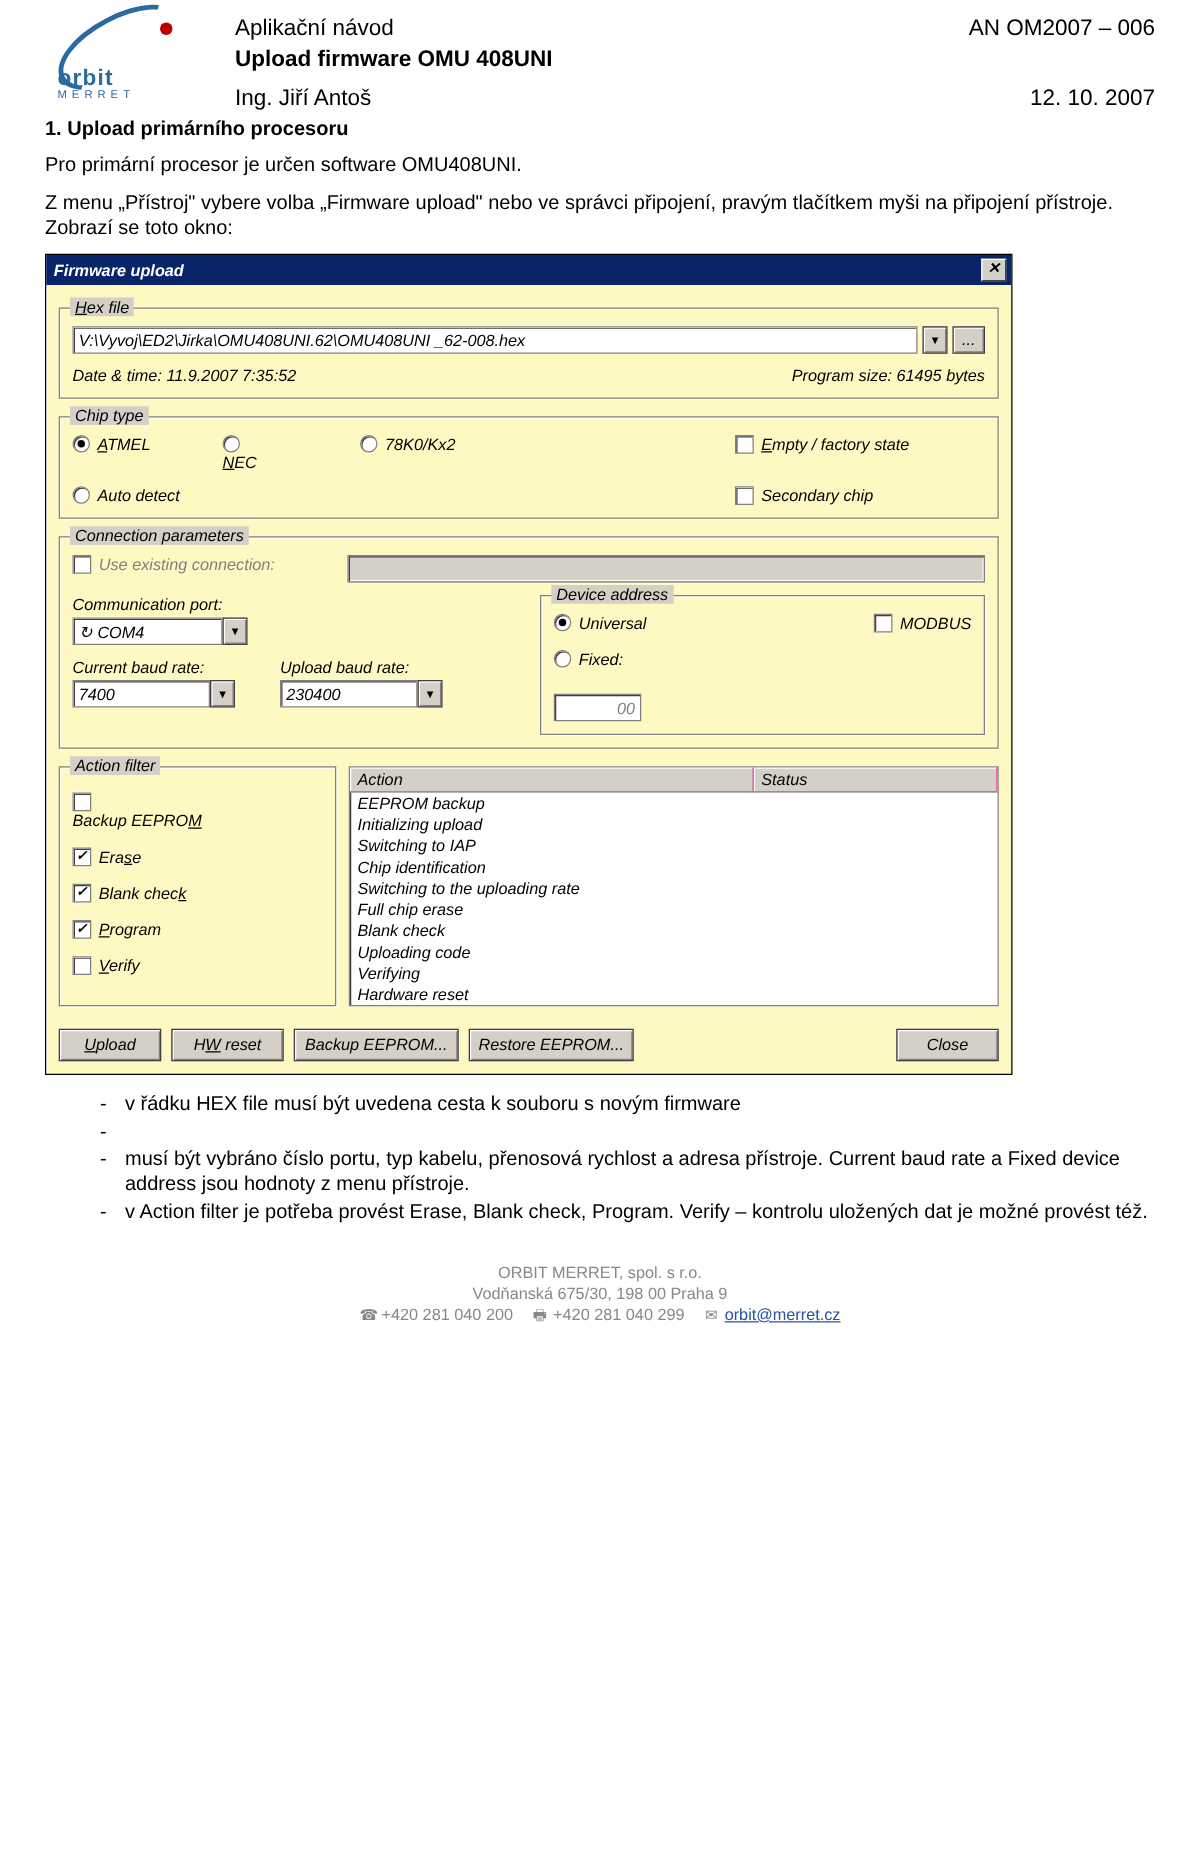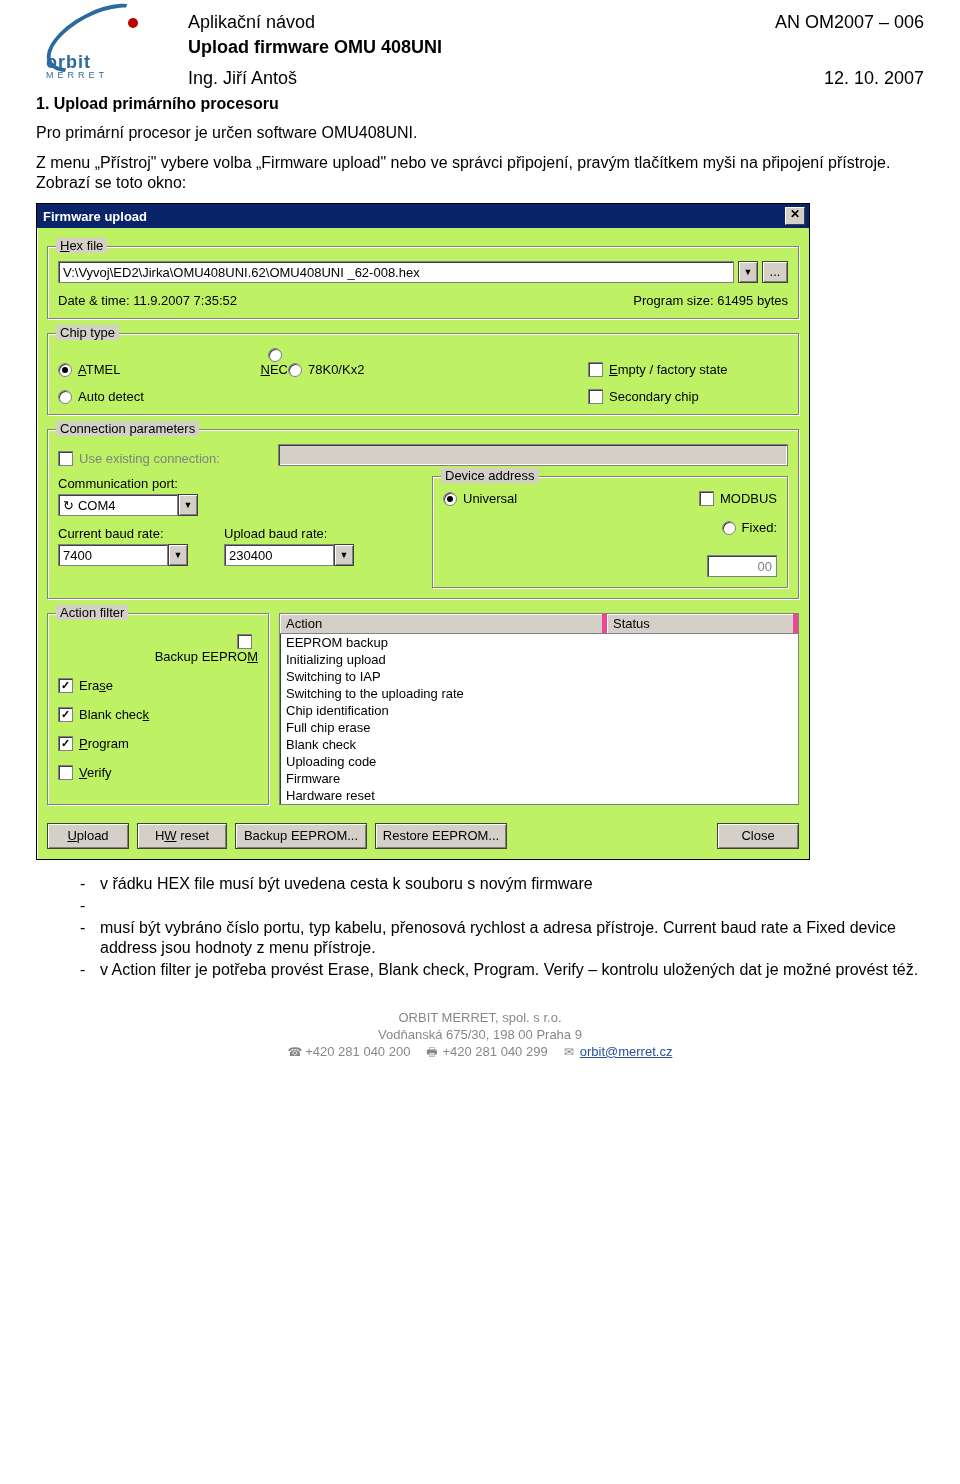--- a/index.html
+++ b/index.html
@@ -59,26 +59,27 @@
   .header-line {
     display: flex;
     justify-content: space-between;
   }
   .bold { font-weight: bold; }
   .section-num { margin-top: 6px; font-weight: bold; }
   p { margin: 10px 0; line-height: 1.25; }
   .dialog {
     margin: 6px 0 14px 0;
     width: 772px;
-    background: #bef264;
+    background: #fef9c3;
     border: 1px solid #000;
     box-shadow: 1px 1px 0 #fff inset;
     font-family: Tahoma, Arial, sans-serif;
     font-size: 13px;
     color:#000;
+    font-style:italic;
   }
   .titlebar {
     background: #0a246a;
     color: #fff;
     display: flex;
     align-items: center;
     justify-content: space-between;
     padding: 3px 4px 3px 6px;
     font-weight: bold;
     font-size: 13px;
@@ -139,21 +140,21 @@
     padding:0;
   }
   .dd-arrow{
     width:18px;height:20px;
     background:#d4d0c8;
     border:1px solid #404040;
     box-shadow: inset 1px 1px 0 #fff, inset -1px -1px 0 #808080;
     display:flex;align-items:center;justify-content:center;
     font-size:9px;
   }
-  .row{ display:flex; align-items:flex-end; }
+  .row{ display:flex; align-items:flex-start; }
   .radio{
     width:12px;height:12px;border-radius:50%;
     background:#fff;border:1px solid #808080;
     box-shadow: inset 1px 1px 0 #404040;
     display:inline-flex;align-items:center;justify-content:center;
     margin-right:6px;
     flex:0 0 auto;
   }
   .radio.checked::after{
     content:"";width:6px;height:6px;border-radius:50%;background:#000;
@@ -176,21 +177,21 @@
     box-shadow: inset 1px 1px 0 #404040, inset -1px -1px 0 #fff;
     font-size:13px;
   }
   .listhead{
     background:#d4d0c8;
     border-bottom:1px solid #808080;
     display:flex;
     font-size:13px;
   }
   .listhead div{
-    border-right:5px solid #ec4899;
+    border-right:1px solid #ec4899;
     box-shadow: inset 1px 1px 0 #fff;
     padding:2px 6px;
   }
   .listrow{ padding:1px 6px; }
   .bulleted { padding-left: 44px; }
   .bulleted .bl { display:flex; margin:2px 0; line-height:1.25;}
   .bulleted .bl .dash{ width:20px; flex:0 0 auto;}
   .footer{
     text-align:center;
     font-size:13px;
@@ -389,26 +390,26 @@
 
         <div class="listbox" style="flex:1;">
           <div class="listhead">
             <div style="width:310px;">Action</div>
             <div style="flex:1;">Status</div>
           </div>
           <div id="action-rows">
               <div class="listrow">EEPROM backup</div>
               <div class="listrow">Initializing upload</div>
               <div class="listrow">Switching to IAP</div>
+              <div class="listrow">Chip identification</div>
               <div class="listrow">Switching to the uploading rate</div>
-              <div class="listrow">Chip identification</div>
               <div class="listrow">Full chip erase</div>
               <div class="listrow">Blank check</div>
               <div class="listrow">Uploading code</div>
-              <div class="listrow">Firmware</div>
+              <div class="listrow">Verifying</div>
               <div class="listrow">Hardware reset</div>
             </div>
         </div>
       </div>
 
       <div class="row" style="margin-top:18px; gap:8px;">
         <div class="btn3d btn-big" style="width:82px;"><span class="u">U</span>pload</div>
         <div class="btn3d btn-big" style="width:90px;">H<span class="u">W</span> reset</div>
         <div class="btn3d btn-big">Backup EEPROM...</div>
         <div class="btn3d btn-big">Restore EEPROM...</div>

